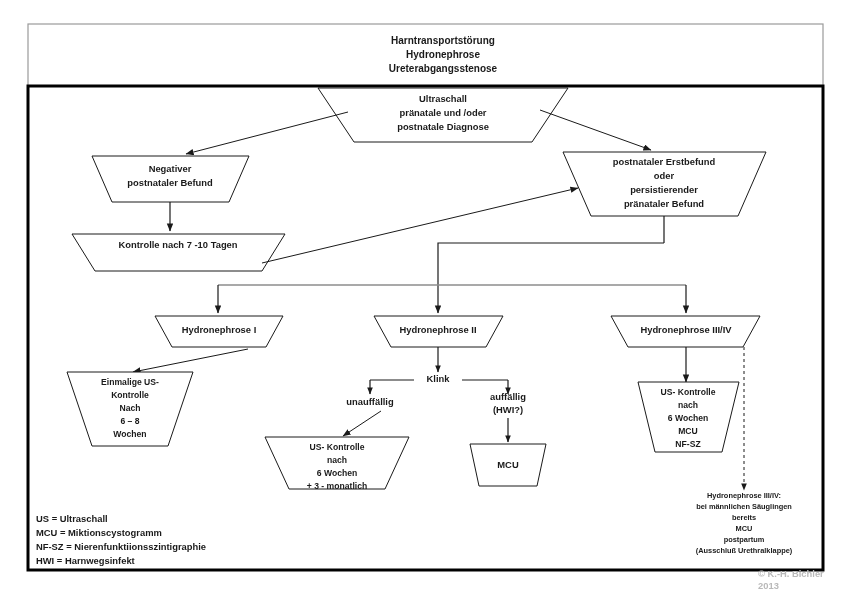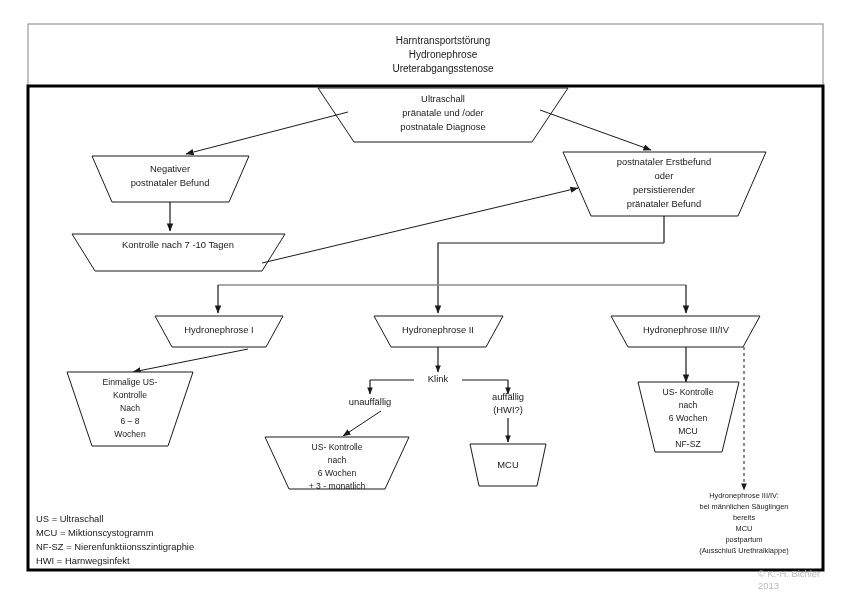--- a/index.html
+++ b/index.html
@@ -1,18 +1,18 @@
 <!DOCTYPE html>
 <html><head>
 <meta charset="utf-8">
 <style>
   html,body{margin:0;padding:0;background:#ffffff;}
   body{width:848px;height:600px;overflow:hidden;
        font-family:"Liberation Sans","DejaVu Sans",sans-serif;}
-  #root{position:relative;width:848px;height:488px;}
+  #root{position:relative;width:848px;height:488px;font-weight:bold;}
   svg#chart{position:absolute;left:0;top:0;width:848px;height:600px;}
   .nodetext{font-family:"Liberation Sans","DejaVu Sans",sans-serif;
             fill:#1a1a1a;text-anchor:middle;dominant-baseline:middle;}
   .t8{font-size:8.6px;}
   .t9{font-size:9.4px;}
   .t10{font-size:10px;}
   .t7{font-size:7.4px;}
   .legend{font-size:9.4px;text-anchor:start;fill:#1a1a1a;
           font-family:"Liberation Sans","DejaVu Sans",sans-serif;}
   .copy{font-size:9.4px;text-anchor:start;fill:#b9b9b9;

